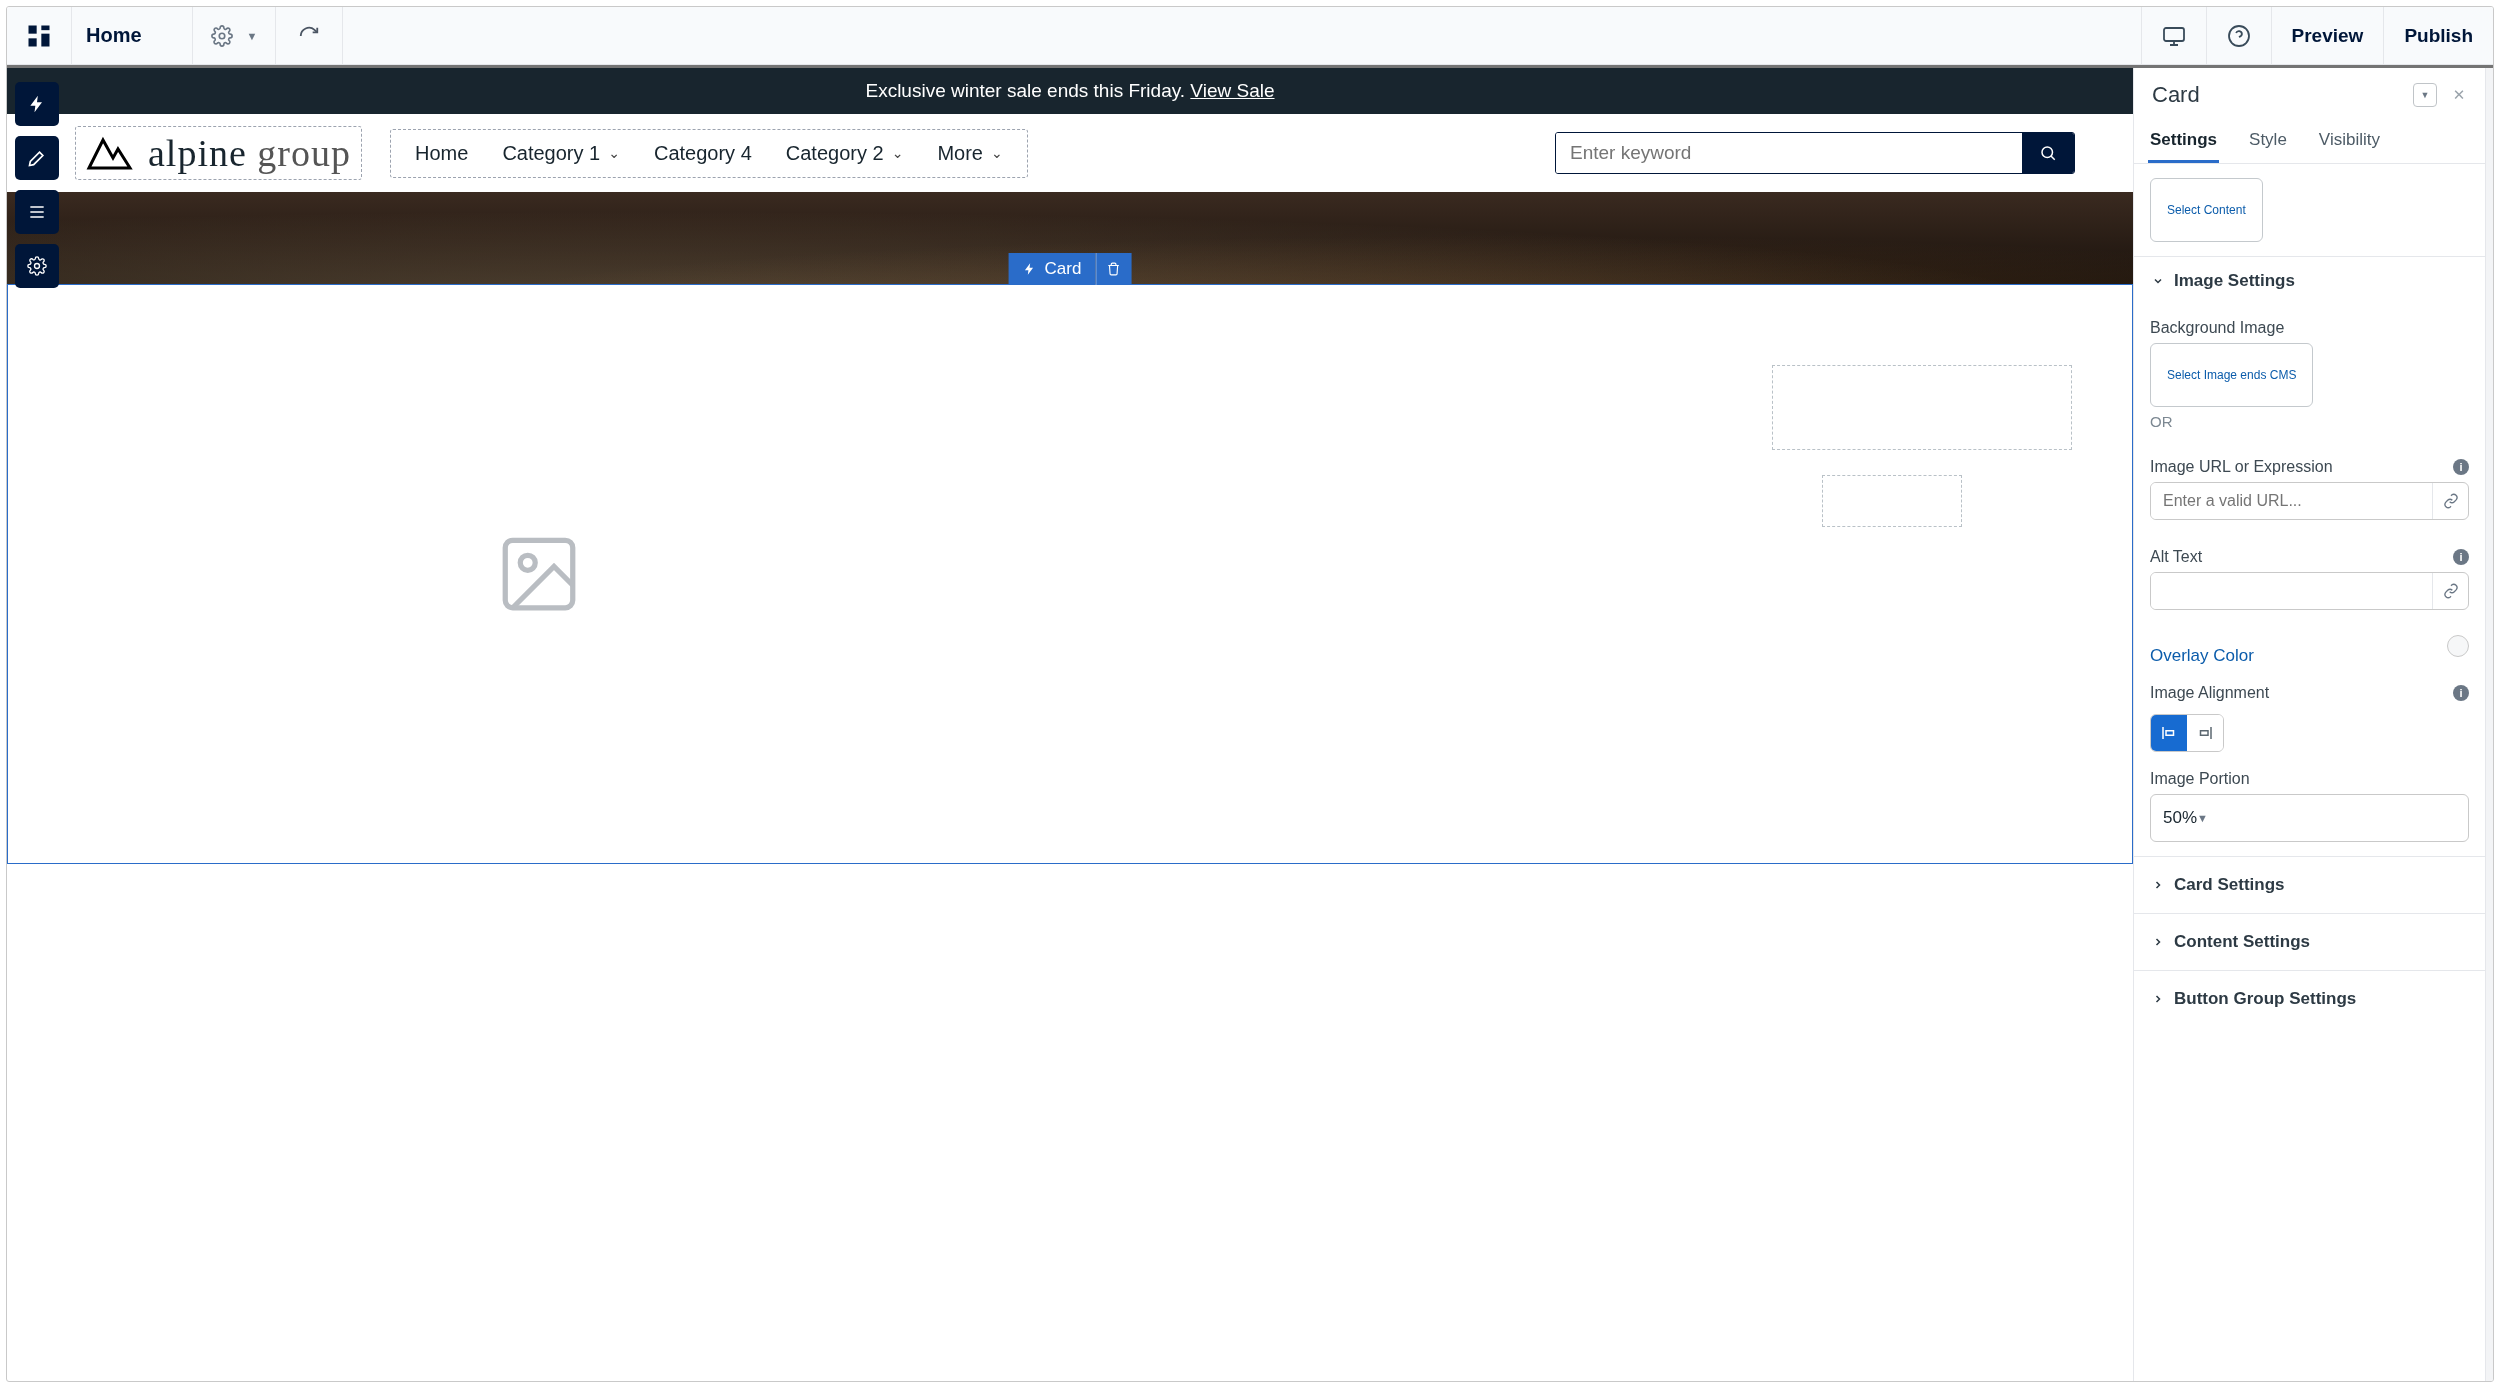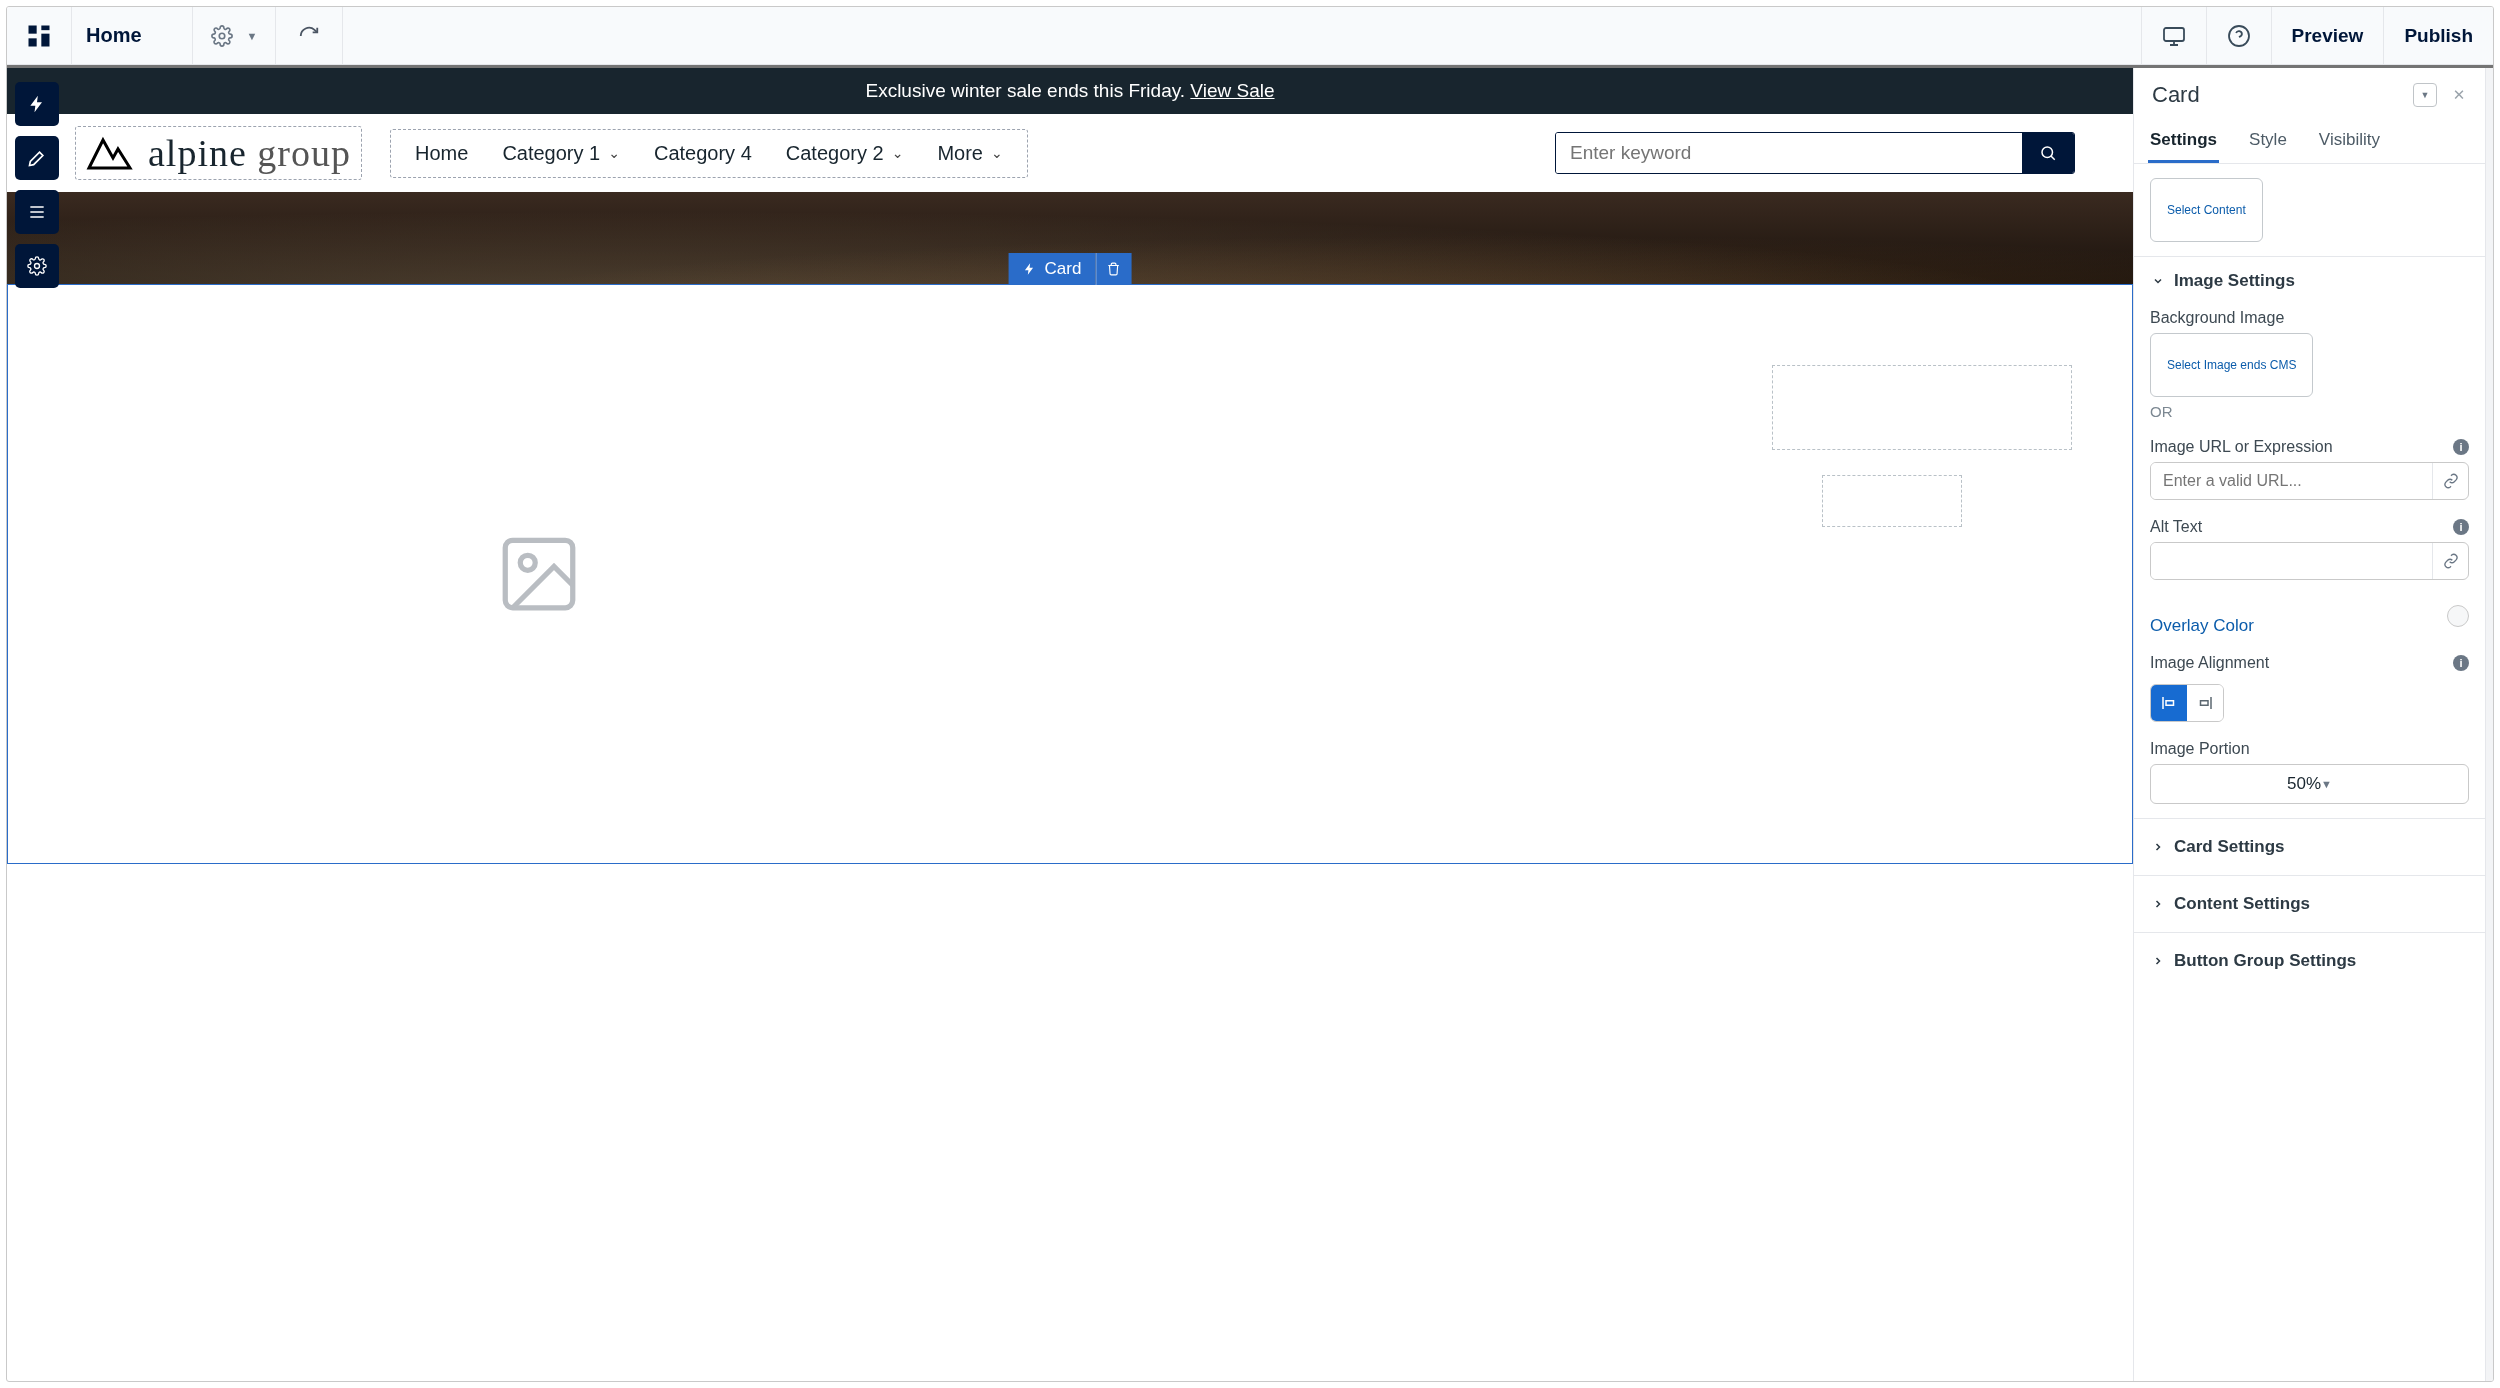--- a/index.html
+++ b/index.html
@@ -82,33 +82,33 @@
   .tabs{display:flex;gap:28px;padding:6px 14px 0 14px;border-bottom:1px solid var(--light-border);}
   .tab{padding:10px 2px;font-size:17px;color:#4d5b66;cursor:pointer;border-bottom:3px solid transparent;}
   .tab.active{color:#18252e;font-weight:600;border-bottom-color:#2a6cc9;}
   .panel-body{flex:1;overflow:auto;}
   .section{border-bottom:1px solid var(--light-border);padding:14px 16px;}
   .help-text{color:#4d5b66;font-size:16px;line-height:1.45;margin-bottom:14px;}
   .btn-outline{display:inline-block;border:1px solid #c4c9cd;border-radius:6px;padding:24px 16px;color:var(--brand-blue);background:#fff;cursor:pointer;font-size:12px;}
   .acc-head{display:flex;align-items:center;gap:8px;font-weight:600;color:#2d3a44;cursor:pointer;font-size:17px;}
   .acc-head.closed{padding:18px 16px;border-bottom:1px solid var(--light-border);}
   .chev-small{display:inline-flex;align-items:center;justify-content:center;width:16px;height:16px;}
-  .field-lbl{font-size:16px;color:#3d4952;margin-top:18px;margin-bottom:6px;display:flex;align-items:center;justify-content:space-between;}
+  .field-lbl{font-size:16px;color:#3d4952;margin-top:28px;margin-bottom:6px;display:flex;align-items:center;justify-content:space-between;}
   .info-dot{width:16px;height:16px;border-radius:50%;background:#6b7785;color:#fff;font-size:11px;display:flex;align-items:center;justify-content:center;font-weight:700;}
   .or-text{color:#7c8892;font-size:15px;margin-top:6px;}
   .inp-wrap{display:flex;align-items:stretch;border:1px solid var(--border);border-radius:6px;height:38px;overflow:hidden;}
   .inp-wrap input{border:none;outline:none;flex:1;padding:0 12px;font-size:16px;}
   .inp-suffix{width:36px;display:flex;align-items:center;justify-content:center;color:#6b7785;border-left:1px solid var(--light-border);}
   .color-row{display:flex;align-items:center;justify-content:space-between;margin-top:16px;}
   .color-swatch{width:22px;height:22px;border-radius:50%;border:1px solid var(--border);background:#f6f7f8;}
   .seg{display:inline-flex;border:1px solid var(--border);border-radius:6px;overflow:hidden;margin-top:6px;}
   .seg-btn{width:36px;height:36px;display:flex;align-items:center;justify-content:center;background:#fff;cursor:pointer;}
   .seg-btn.active{background:#176bd1;color:#fff;}
   .select-row{margin-top:6px;}
-  .select-box{display:flex;align-items:center;justify-content:center;border:1px solid var(--border);border-radius:6px;height:40px;padding:0 12px;background:#fff;}
+  .select-box{display:flex;align-items:center;justify-content:flex-start;border:1px solid var(--border);border-radius:6px;height:48px;padding:0 12px;background:#fff;}
   .overlay-link{color:var(--brand-blue);margin-top:20px;}
 </style>
 </head>
 <body>
 
 <div class="app-shell">
 
   <div class="topbar">
     <div class="topbar-left">
       <div class="tb-cell logo-cell">

